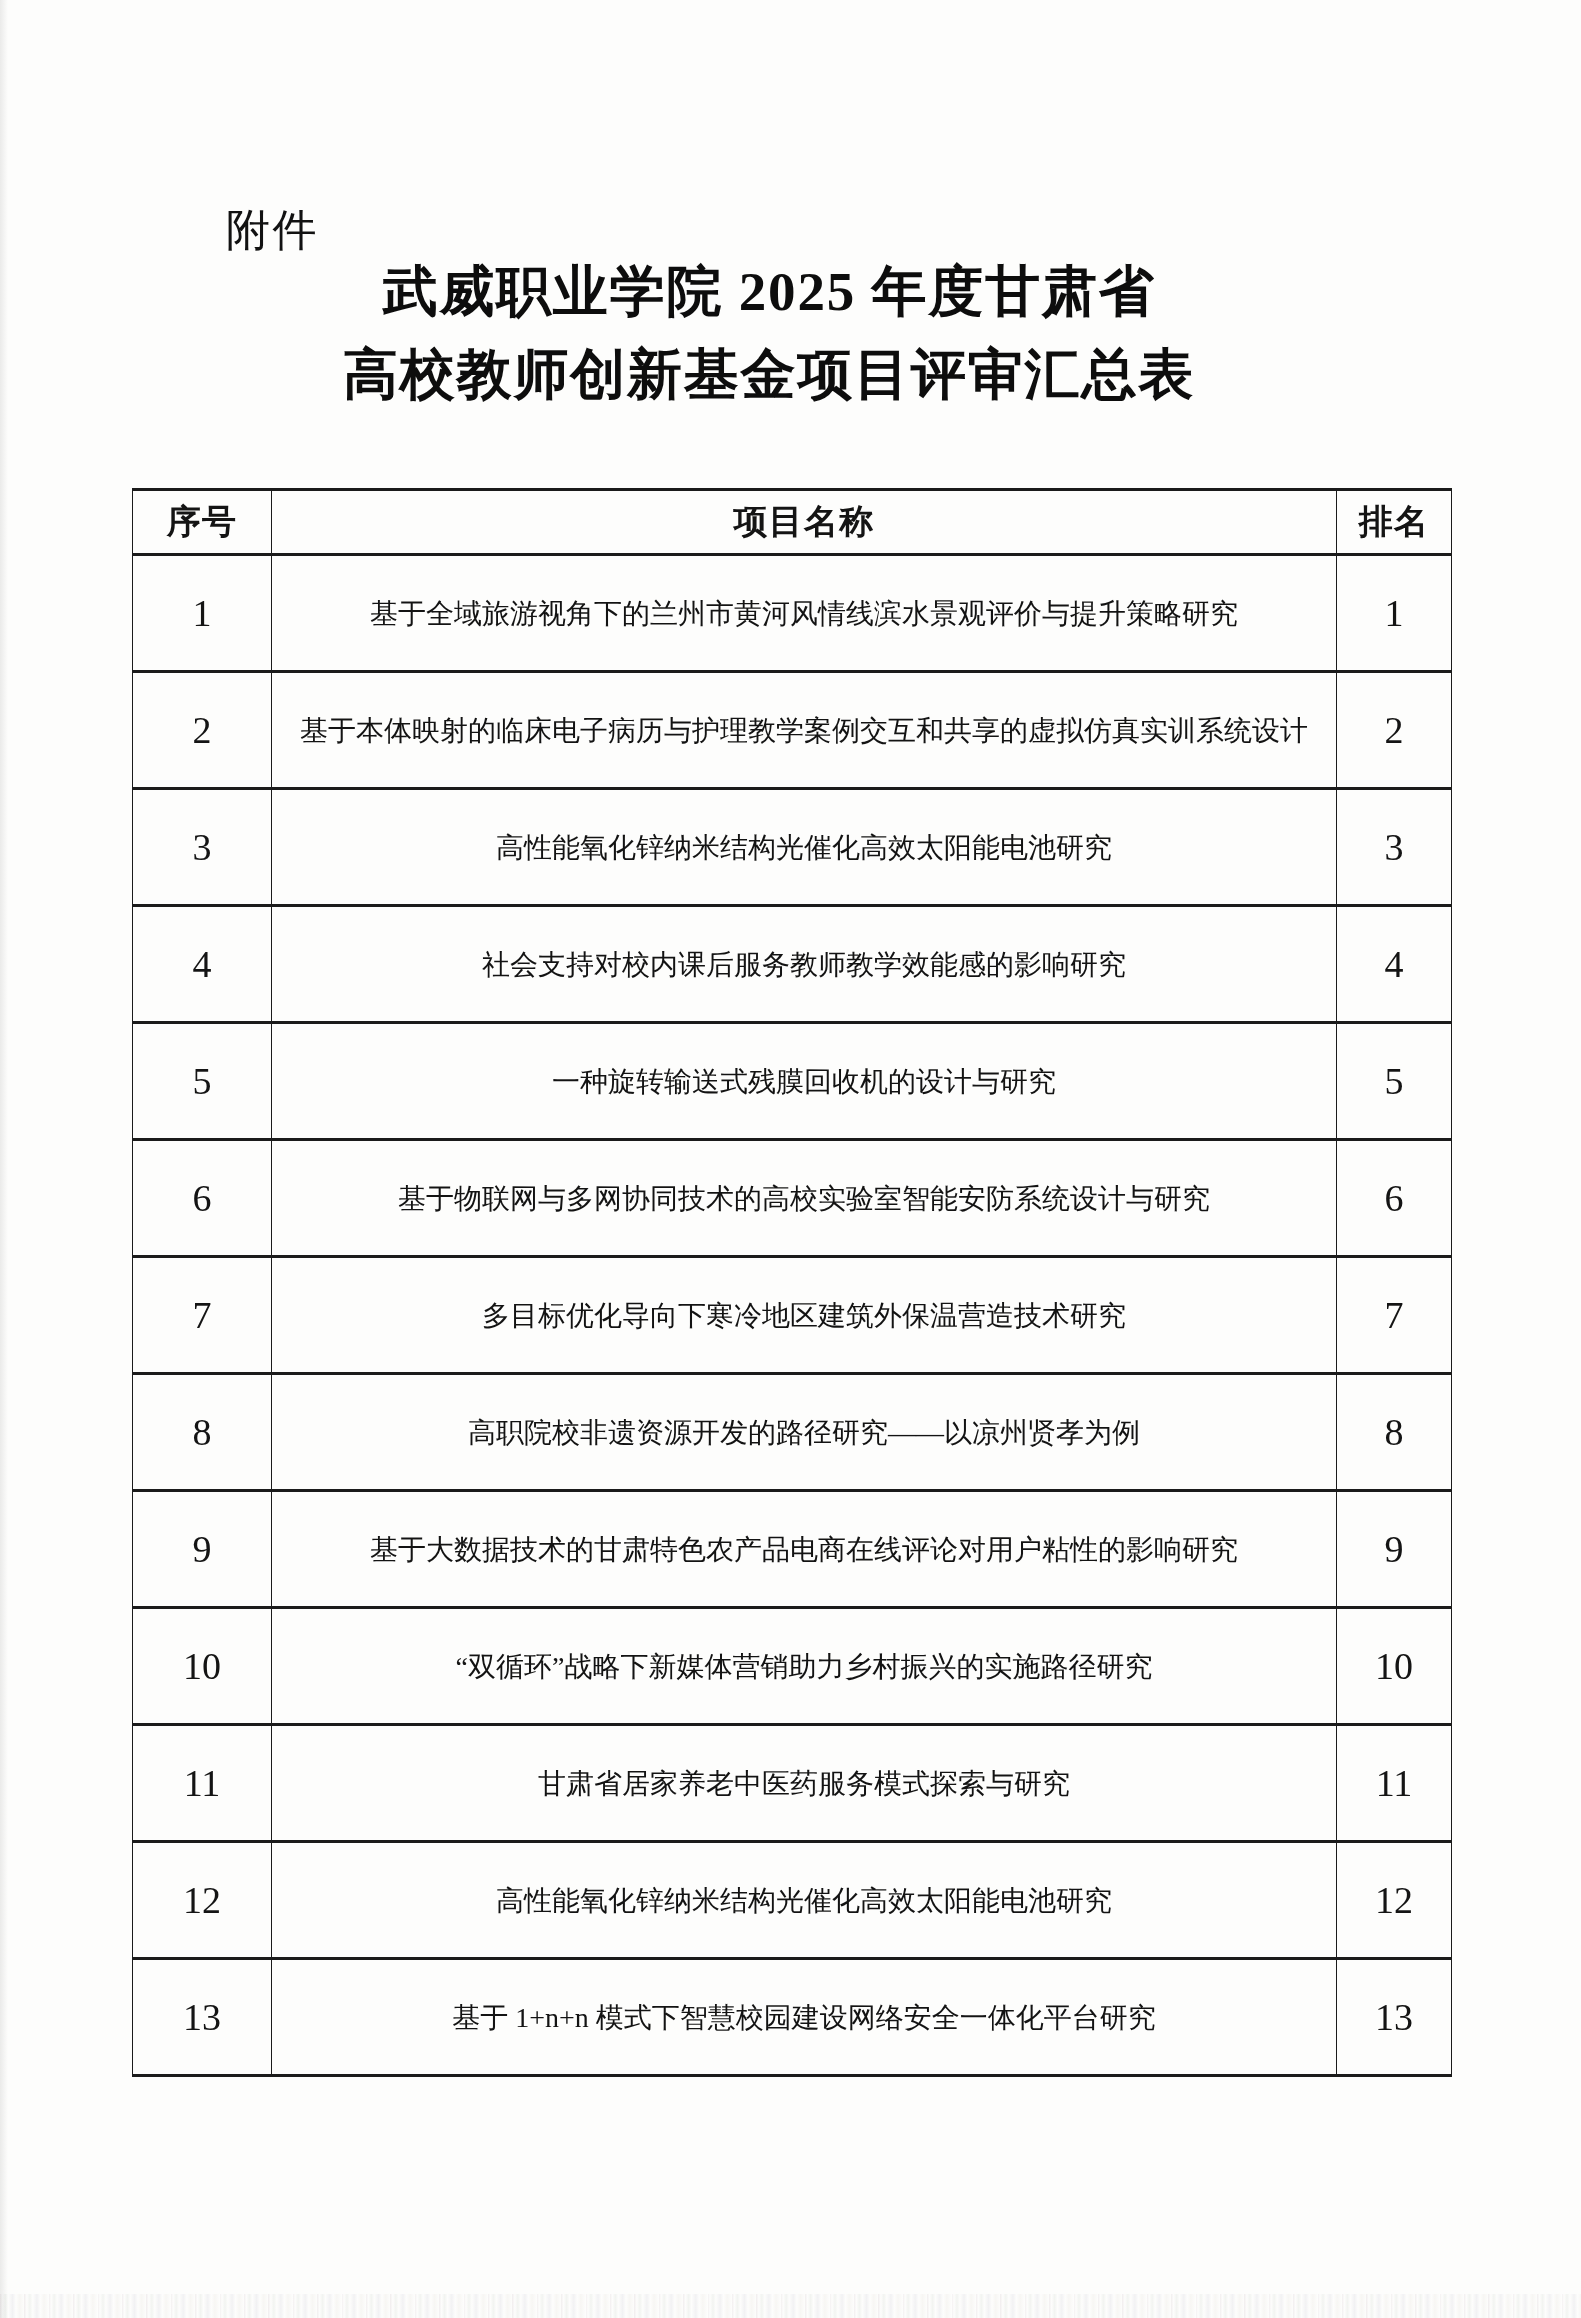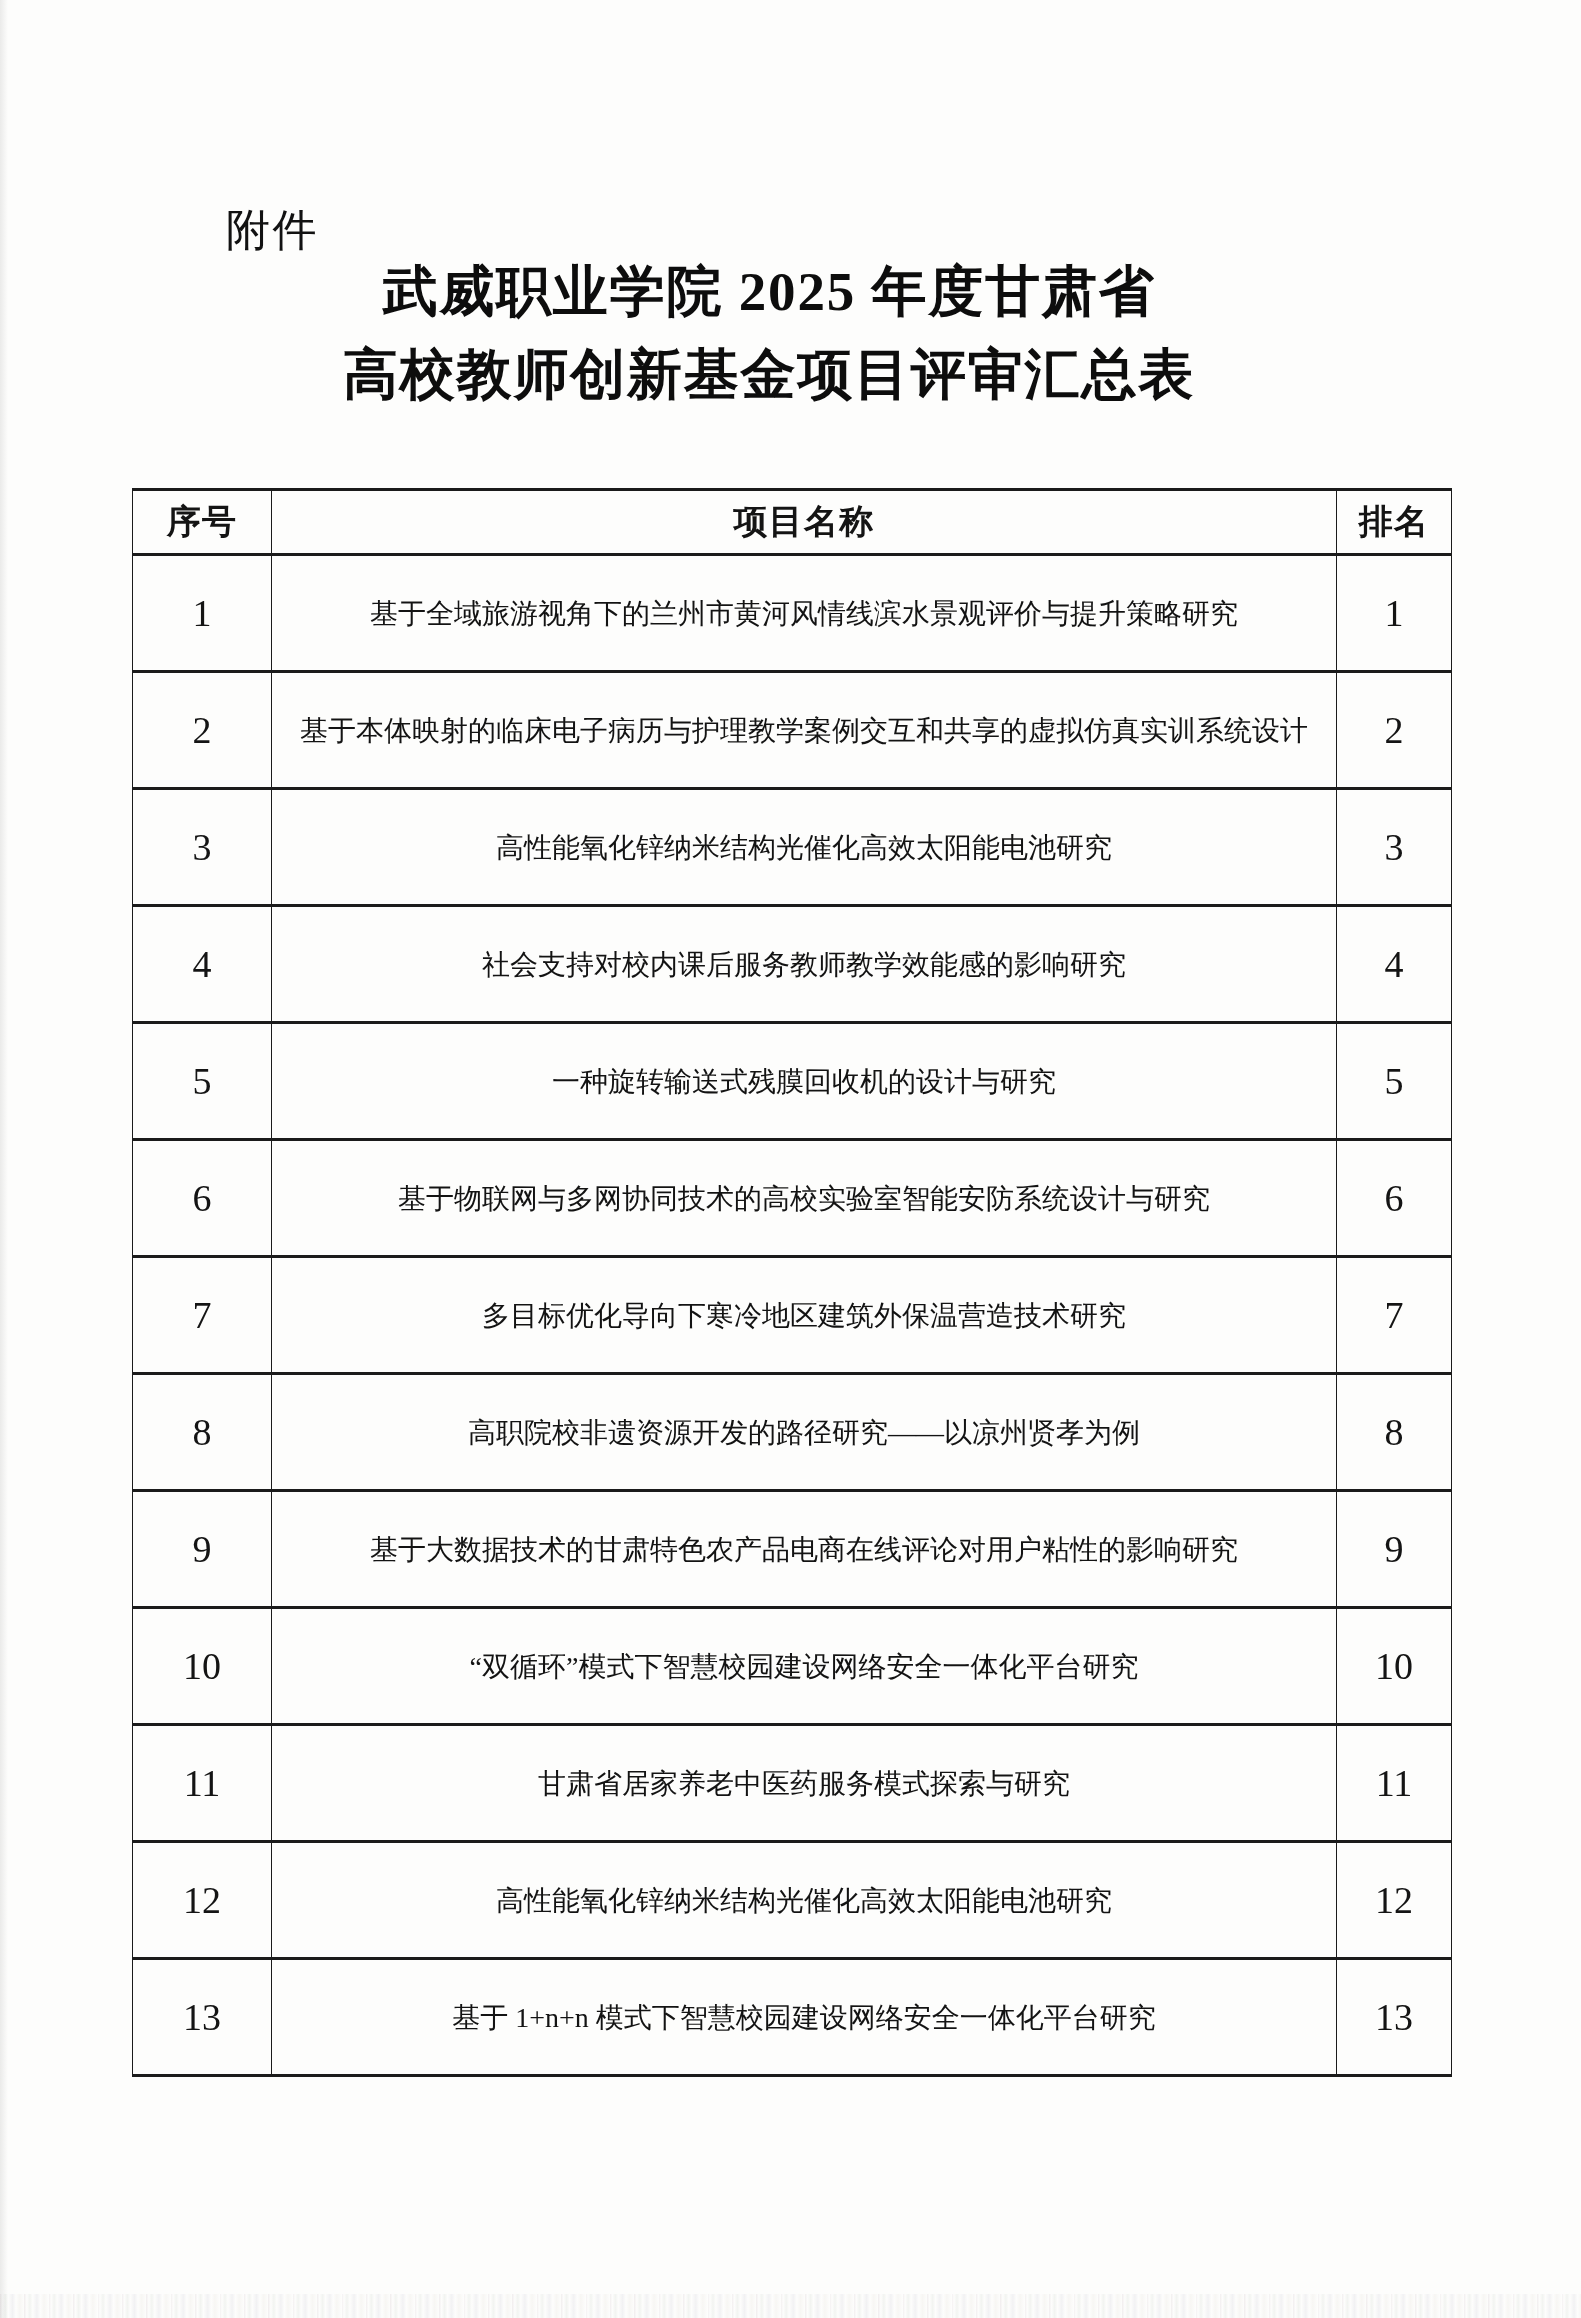--- a/index.html
+++ b/index.html
@@ -169,21 +169,21 @@
         <td class="name-cell">高职院校非遗资源开发的路径研究——以凉州贤孝为例</td>
         <td class="rank-cell">8</td>
       </tr>
       <tr class="data-row">
         <td class="num-cell">9</td>
         <td class="name-cell">基于大数据技术的甘肃特色农产品电商在线评论对用户粘性的影响研究</td>
         <td class="rank-cell">9</td>
       </tr>
       <tr class="data-row">
         <td class="num-cell">10</td>
-        <td class="name-cell">“双循环”模式下智慧校园建设网络安全一体化平台研究</td>
+        <td class="name-cell">“双循环”战略下新媒体营销助力乡村振兴的实施路径研究</td>
         <td class="rank-cell">10</td>
       </tr>
       <tr class="data-row">
         <td class="num-cell">11</td>
         <td class="name-cell">甘肃省居家养老中医药服务模式探索与研究</td>
         <td class="rank-cell">11</td>
       </tr>
       <tr class="data-row">
         <td class="num-cell">12</td>
         <td class="name-cell">高性能氧化锌纳米结构光催化高效太阳能电池研究</td>

